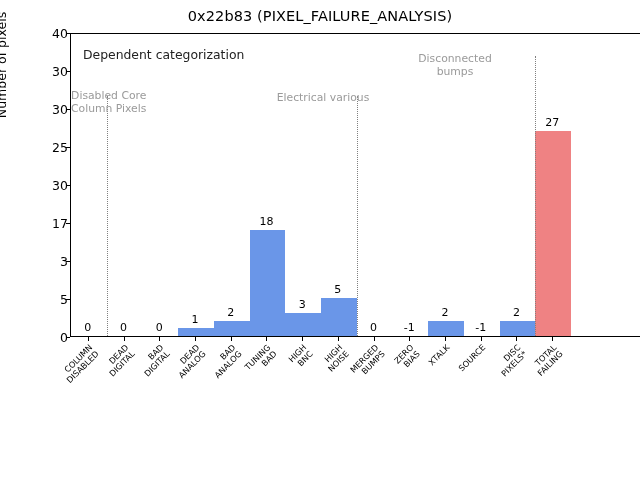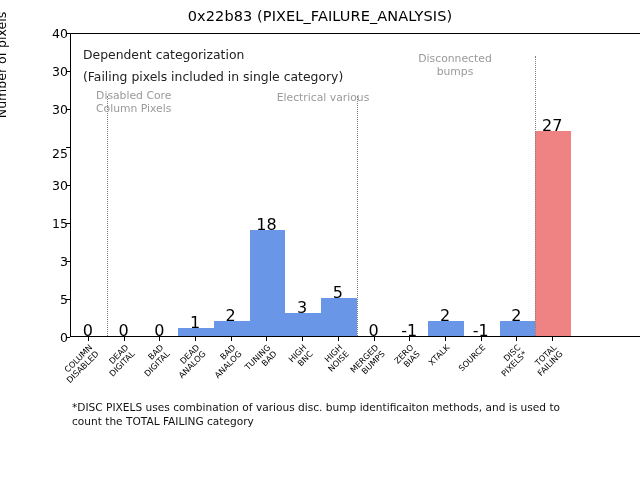--- a/index.html
+++ b/index.html
@@ -39,21 +39,21 @@
     font-size:8.2px;color:#000;white-space:pre;line-height:9.2px;
     transform-origin:right top;transform:rotate(-45deg);
     text-align:right;
   }
 
   
   .bar{position:absolute;bottom:0;}
   .bar.blue{background:#6a96e8;}
   .bar.red{background:#ef8283;}
   .barvalue{
-    position:absolute;font-size:16px;color:#000;text-align:left;
+    position:absolute;font-size:11px;color:#000;text-align:left;
     transform:translateX(-50%);
   }
 
   
   .divider{
     position:absolute;width:0;border-left:1.6px dotted #808080;
   }
 
   
   .anno-main{position:absolute;font-size:12.4px;color:#222;white-space:nowrap;}
@@ -76,25 +76,25 @@
 
   <div id="ylabel">Number of pixels</div>
 
   <div id="yticks-host">
       <div class="ytick" style="top: 337px;">0</div>
       <div class="ytickmark" style="top: 337px;"></div>
       <div class="ytick" style="top: 299px;">5</div>
       <div class="ytickmark" style="top: 299px;"></div>
       <div class="ytick" style="top: 261px;">3</div>
       <div class="ytickmark" style="top: 261px;"></div>
-      <div class="ytick" style="top: 223px;">15</div>
+      <div class="ytick" style="top: 223px;">17</div>
       <div class="ytickmark" style="top: 223px;"></div>
       <div class="ytick" style="top: 185px;">30</div>
       <div class="ytickmark" style="top: 185px;"></div>
-      <div class="ytick" style="top: 147px; margin-top: 6px;">25</div>
+      <div class="ytick" style="top: 147px;">25</div>
       <div class="ytickmark" style="top: 147px;"></div>
       <div class="ytick" style="top: 109px;">30</div>
       <div class="ytickmark" style="top: 109px;"></div>
       <div class="ytick" style="top: 71px;">30</div>
       <div class="ytickmark" style="top: 71px;"></div>
       <div class="ytick" style="top: 33px;">40</div>
       <div class="ytickmark" style="top: 33px;"></div>
     </div>
 
   <div id="plot-area">
@@ -109,23 +109,22 @@
           <div class="bar blue" style="left: 428.571px; width: 35.7143px; height: 15.2px; background: rgb(106, 150, 232);"></div>
           <div class="bar red" style="left: 464.286px; width: 35.7143px; height: 205.2px; background: rgb(239, 130, 131);"></div>
         </div>
       <div id="dividers-host">
           <div class="divider" style="left: 35.7143px; top: 62px; height: 242px; border-left-color: rgb(128, 128, 128);"></div>
           <div class="divider" style="left: 285.714px; top: 62px; height: 242px; border-left-color: rgb(128, 128, 128);"></div>
           <div class="divider" style="left: 464.286px; top: 22px; height: 282px; border-left-color: rgb(128, 128, 128);"></div>
         </div>
 
       <div class="anno-main" id="anno-line1" style="left:12px;top:13px;">Dependent categorization</div>
-      <div class="anno-main" id="anno-line2" style="left:12px;top:35px;">(Failing pixels included in single category)</div>
 
-      <div class="anno-grey" id="anno-left" style="left:25px;top:56px;text-align:right;">Disabled Core
+      <div class="anno-grey" id="anno-left" style="left:0;top:56px;text-align:right;">Disabled Core
 Column Pixels</div>
       <div class="anno-grey center" id="anno-mid" style="left:252px;top:58px;">Electrical various</div>
       <div class="anno-grey center" id="anno-right" style="left:384px;top:19px;">Disconnected
 bumps</div>
     </div>
   </div>
 
   <div id="barvalues-host">
       <div class="barvalue" style="left: 87.8571px; top: 321px;">0</div>
       <div class="barvalue" style="left: 123.571px; top: 321px;">0</div>
@@ -180,14 +179,13 @@
       <div class="xlabel" style="left: 289.286px; width: 120px;">ZERO
 BIAS</div>
       <div class="xlabel" style="left: 325px; width: 120px;">XTALK</div>
       <div class="xlabel" style="left: 360.714px; width: 120px;">SOURCE</div>
       <div class="xlabel" style="left: 396.429px; width: 120px;">DISC
 PIXELS*</div>
       <div class="xlabel" style="left: 432.143px; width: 120px;">TOTAL
 FAILING</div>
     </div>
 
-  <div id="footnote">*DISC PIXELS uses combination of various disc. bump identificaiton methods, and is used to count the TOTAL FAILING category</div>
 </div>
 
 </body></html>

